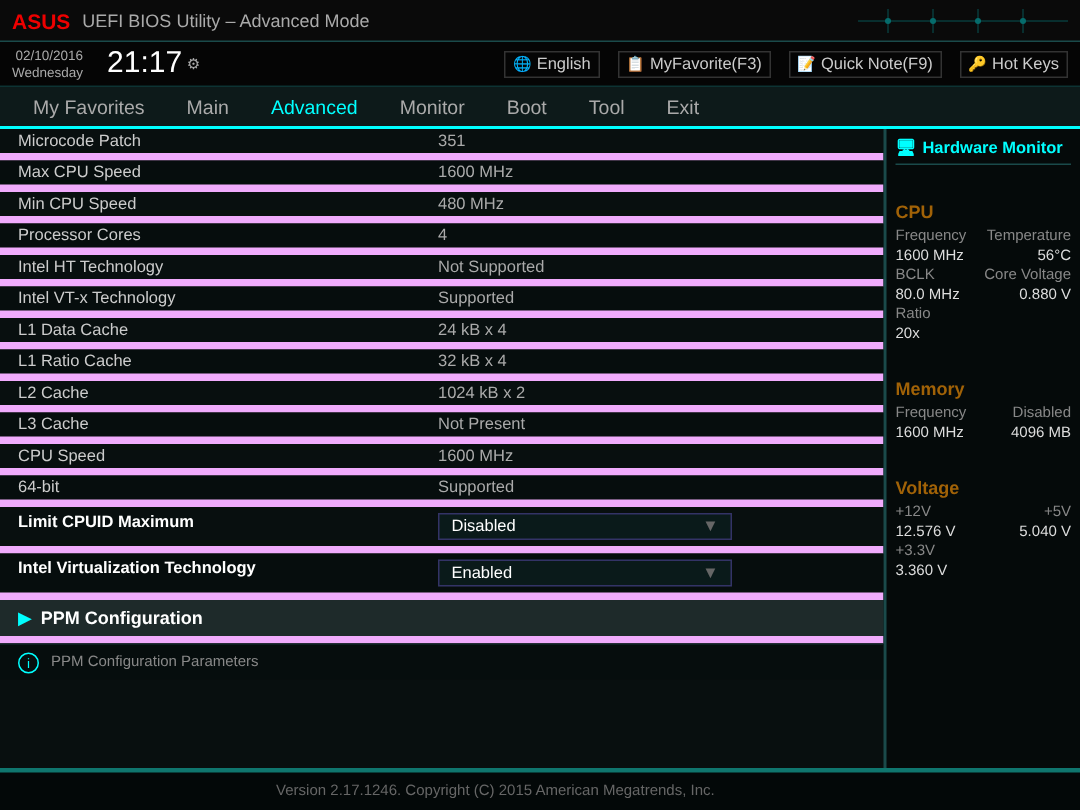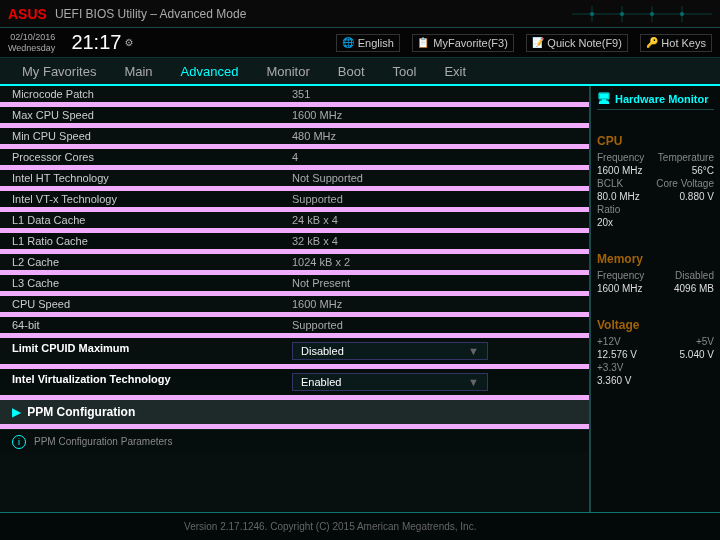--- a/index.html
+++ b/index.html
@@ -187,21 +187,21 @@
       justify-content: space-between;
       margin-bottom: 2px;
     }
     .hw-label { color: #888; font-size: 10px; }
     .hw-value { color: #ddd; font-size: 10px; }
 
     
     .bottom-bar {
       height: 28px;
       background: #030808;
-      border-top: 1px solid #0f766e;
+      border-top: 3px solid #0f766e;
       display: flex;
       align-items: center;
       justify-content: center;
       padding: 0 10px;
     }
     .bottom-center {
       color: #666;
       font-size: 10px;
       text-align: center;
       flex: 1;

